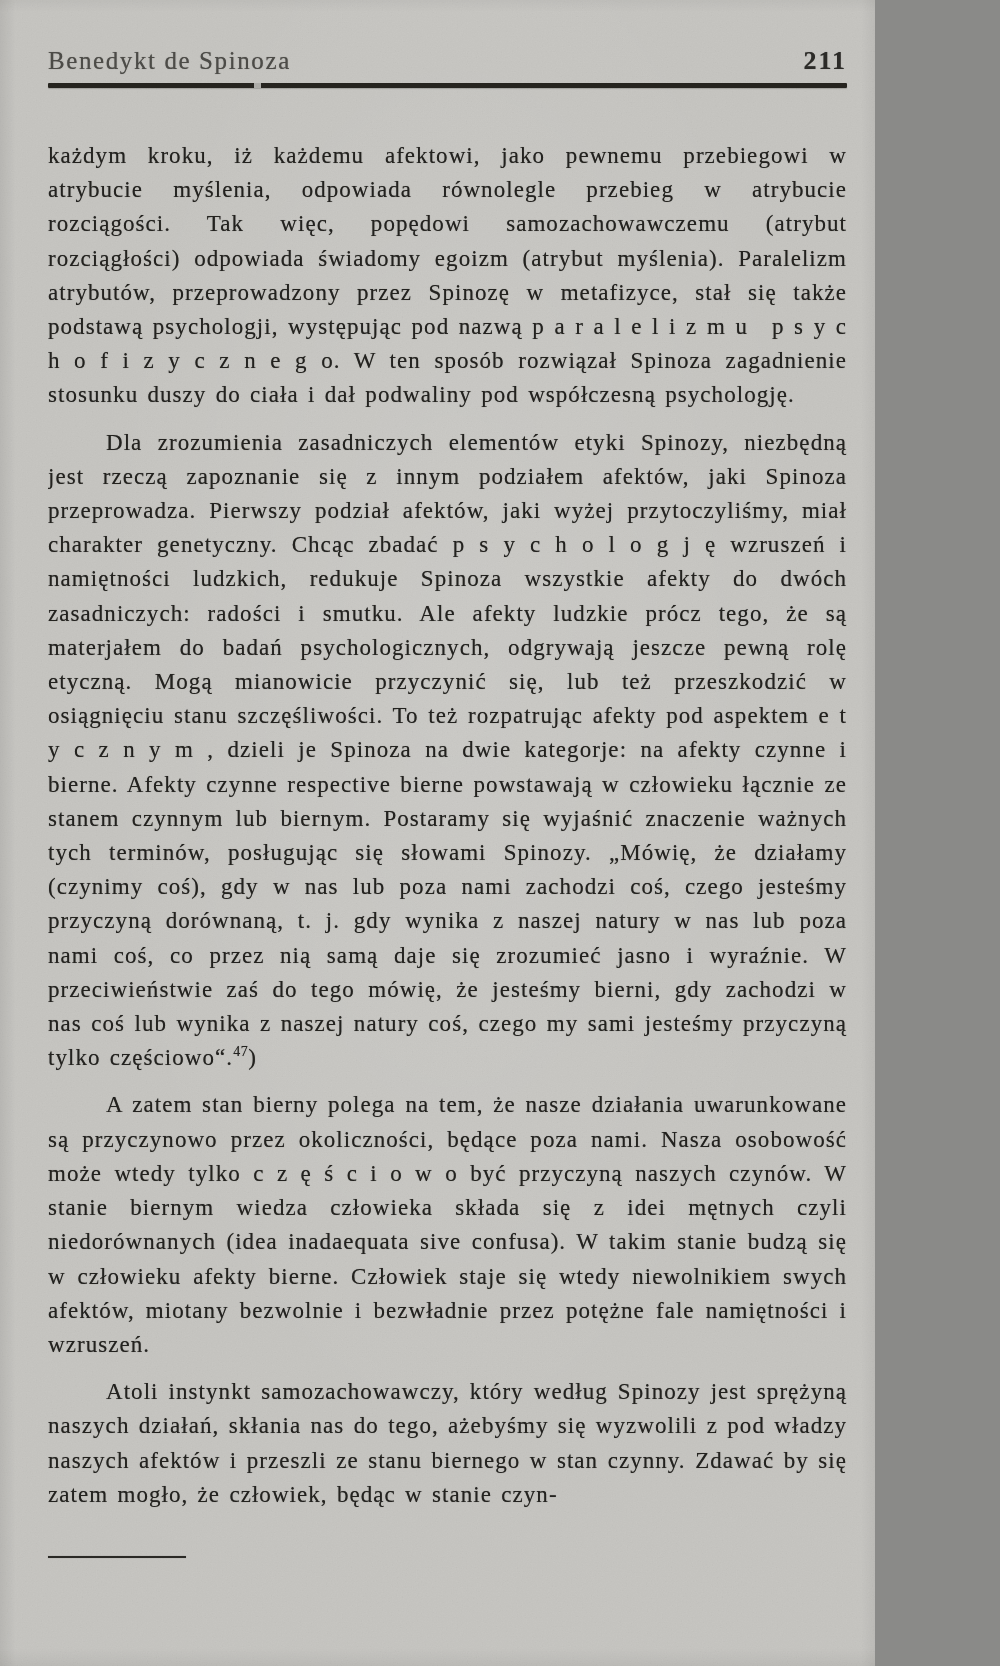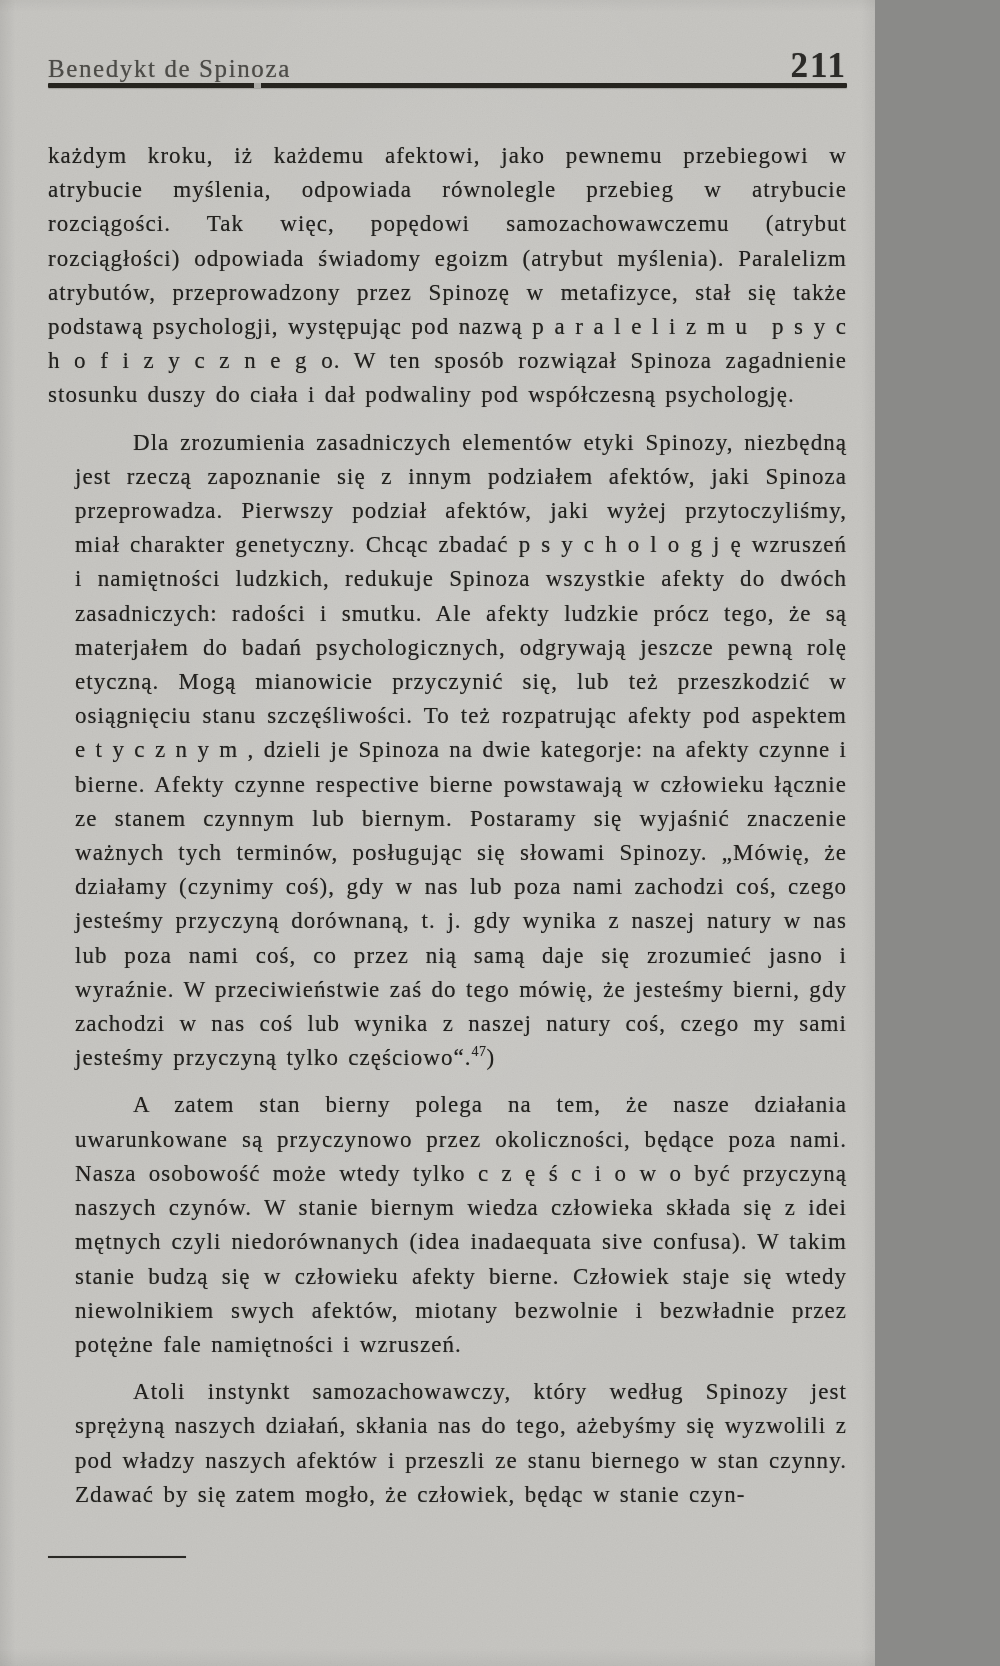--- a/index.html
+++ b/index.html
@@ -29,21 +29,21 @@
     align-items: baseline;
     height: 32px;
   }
   .running-title {
     font-size: 25px;
     color: #4d4c48;
     letter-spacing: 1.6px;
     text-shadow: 0 0 0.8px rgba(77,76,72,0.7);
   }
   .page-number {
-    font-size: 35px;
+    font-size: 26px;
     font-weight: bold;
     color: #2c2b28;
     letter-spacing: 2px;
     text-shadow: 0 0 0.7px rgba(44,43,40,0.6);
   }
   .header-rule {
     margin-top: 5px;
     height: 5px;
     border-radius: 1px;
     background: linear-gradient(to right,
@@ -61,21 +61,21 @@
     margin: 0;
     font-size: 23px;
     line-height: 34.2px;
     text-align: justify;
     letter-spacing: 1.05px;
     word-spacing: 2.5px;
     color: #23221f;
     text-shadow: 0 0 0.7px rgba(35,34,31,0.55);
   }
   p.para + p.para { margin-top: 13px; }
-  p.indented { text-indent: 58px; margin-left: 27px; }
+  p.indented { text-indent: 58px; }
   sup.fn-ref {
     font-size: 14px;
     line-height: 0;
     letter-spacing: 0.5px;
     vertical-align: super;
   }
   .footnote-block {
     position: absolute;
     left: 48px;
     top: 1556px;

